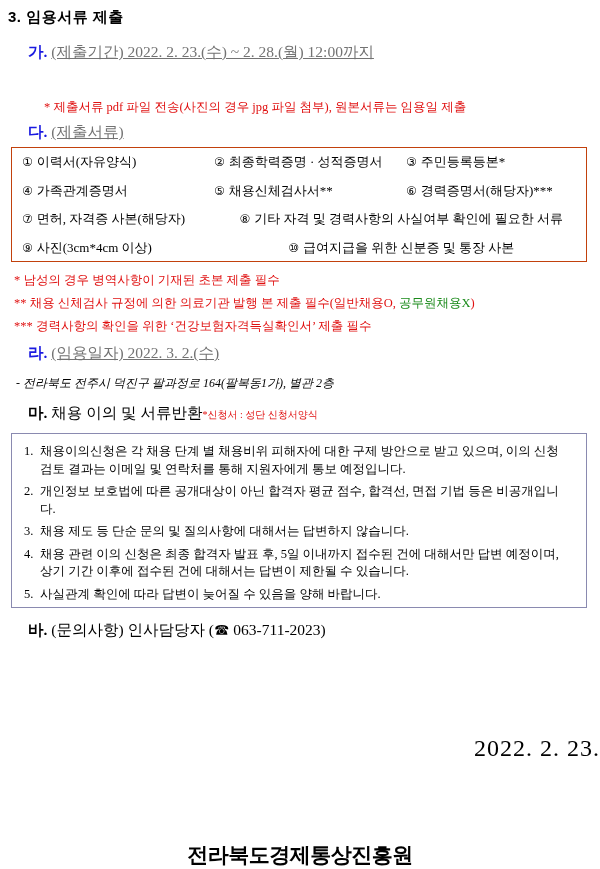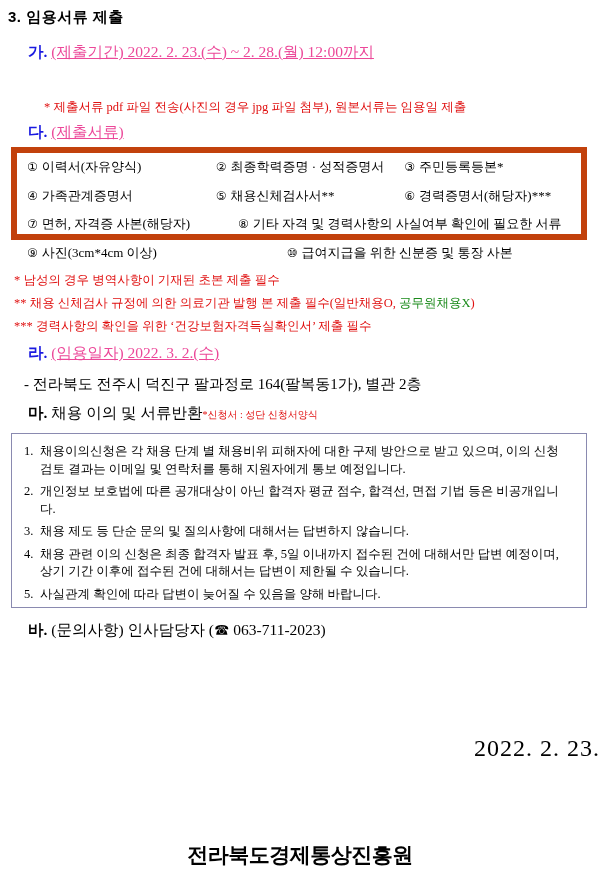--- a/index.html
+++ b/index.html
@@ -39,21 +39,21 @@
     white-space: nowrap;
   }
   .marker {
     font-weight: bold;
     font-family: "Liberation Serif", serif;
   }
   .blue {
     color: #1a1ae0;
   }
   .blue-u {
-    color: #ec4899;
+    color: #737373;
     text-decoration: underline;
   }
   .red {
     color: #e01010;
   }
   .black { color: #000; }
 
   .small-red {
     font-size: 12.5px;
     color: #e01010;
@@ -63,22 +63,22 @@
   .small-red .green {
     color: #1a8a1a;
   }
 
   
   .docbox {
     position: absolute;
     left: 11px;
     top: 147px;
     width: 576px;
-    height: 93px;
-    border: 6px solid #c2410c;
+    height: 115px;
+    border: 1px solid #c2410c;
     box-sizing: border-box;
   }
   .docrow {
     display: flex;
     height: 28.5px;
     align-items: center;
     font-size: 13px;
   }
   .doccell {
     padding-left: 10px;
@@ -219,21 +219,21 @@
   </div>
 
   <div class="small-red" style="left:14px; top:295px;"><span>** 채용 신체검사 규정에 의한 의료기관 발행 본 제출 필수(일반채용O, </span><span class="green">공무원채용X</span><span>)</span></div>
   <div class="small-red" style="left:14px; top:272px;">* 남성의 경우 병역사항이 기재된 초본 제출 필수</div>
   <div class="small-red" style="left:14px; top:318px;">*** 경력사항의 확인을 위한 ‘건강보험자격득실확인서’ 제출 필수</div>
 
   <div class="line" style="left:28px; top:343px;">
     <span class="marker blue">라.</span>
     <span class="blue-u">(임용일자) 2022. 3. 2.(수)</span>
   </div>
-  <div class="line" style="left:24px; top:375px; font-size:15px;">- 전라북도 전주시 덕진구 팔과정로 164(팔복동1가), 별관 2층</div>
+  <div class="line" style="left:16px; top:375px; font-size:12px;font-style:italic;">- 전라북도 전주시 덕진구 팔과정로 164(팔복동1가), 별관 2층</div>
 
   <div class="line" style="left:28px; top:403px;">
     <span class="marker black">마.</span>
     <span>채용 이의 및 서류반환</span><span class="red tiny">*신청서 : 성단 신청서양식</span>
   </div>
 
   <div class="appealbox">
     <div class="appeal-item">
       <div class="appeal-no">1.</div>
       <div class="appeal-text">채용이의신청은 각 채용 단계 별 채용비위 피해자에 대한 구제 방안으로 받고 있으며, 이의 신청 검토 결과는 이메일 및 연락처를 통해 지원자에게 통보 예정입니다.</div>

